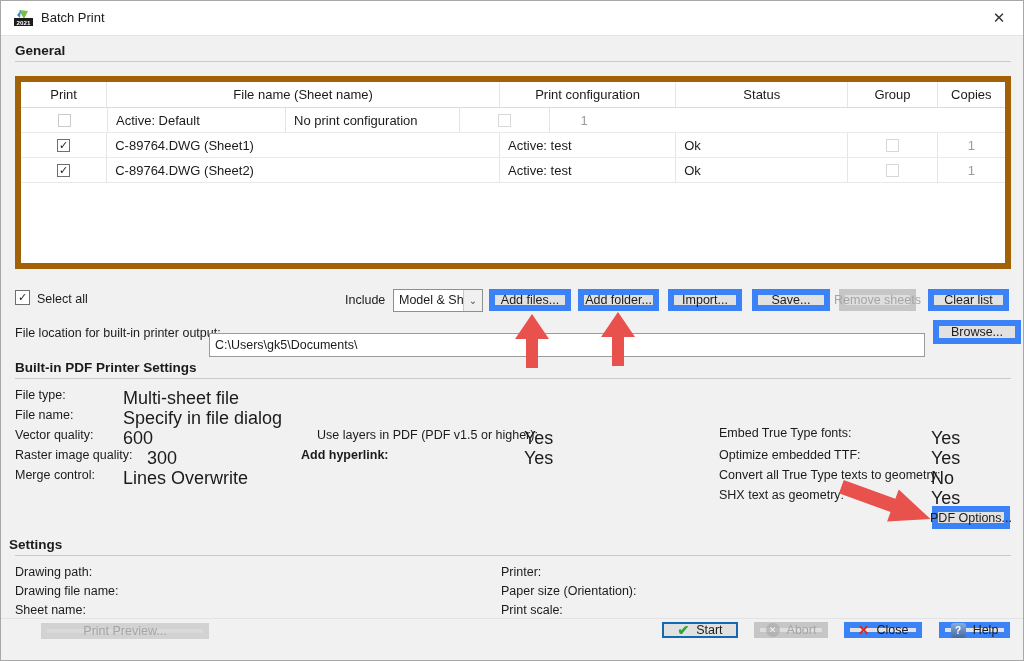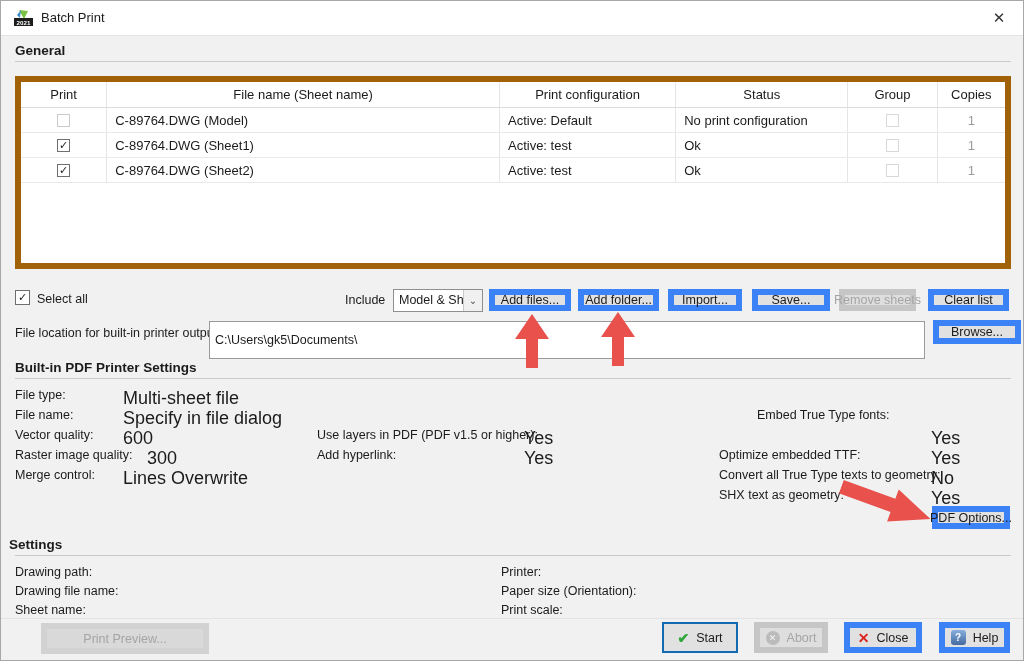--- a/index.html
+++ b/index.html
@@ -58,37 +58,37 @@
   .btn {
     position:absolute; height:22px; box-sizing:border-box;
     background:#e1e1e1; border:6px solid #3b82f6; color:#1b1b1b;
     display:flex; align-items:center; justify-content:center;
     font-size:12.5px; white-space:nowrap; cursor:pointer;
   }
   .btn-dis { background:#dedede; border-color:#c6c6c6; color:#a5a5a5; cursor:default; }
 
   .input {
     position:absolute; box-sizing:border-box; background:#fff;
-    border:1px solid #9a9a9a; padding:18px 5px;
-    font:12.5px "Liberation Sans", sans-serif; color:#1b1b1b;
+    border:1px solid #9a9a9a; padding:11px 5px;
+    font:12.5px "Liberation Sans", sans-serif; color:#1b1b1b;margin-top:12px;
   }
 
   .dropdown {
     position:absolute; left:392px; top:288px; width:90px; height:23px;
     box-sizing:border-box; background:#fff; border:1px solid #8f8f8f; display:flex;
   }
   .dd-text { flex:1; font-size:12.5px; padding:3px 0 0 5px; white-space:nowrap; overflow:hidden; }
   .dd-btn {
     width:18px; background:#f0f0f0; border-left:1px solid #c9c9c9;
     display:flex; align-items:center; justify-content:center;
     font-size:10px; color:#555;
   }
 
   
-  .fbtn { height:31px; font-size:12.5px; }
+  .fbtn { height:16px; font-size:12.5px; }
   .start-btn { border:2px solid #1469b3; }
   .icon-check { color:#2fa63c; font-weight:bold; font-size:14px; margin-right:7px; }
   .icon-closex { color:#d9251d; font-weight:bold; font-size:14px; margin-right:7px; }
   .icon-abort {
     width:14px; height:14px; border-radius:50%; background:#a9a9a9; opacity:.65;
     color:#fff; font-size:9px; display:flex; align-items:center; justify-content:center;
     margin-right:7px;
   }
   .icon-help {
     width:15px; height:15px; border-radius:3px;
@@ -126,21 +126,20 @@
       <div class="tcell c3" style="justify-content:center;">Print configuration</div>
       <div class="tcell c4" style="justify-content:center;">Status</div>
       <div class="tcell c5">Group</div>
       <div class="tcell c6">Copies</div>
     </div>
 
     <div class="trow tdata">
       <div class="tcell c1">
           <span class="cb cb-dis"></span>
         </div>
-      <div class="tcell c2">C-89764.DWG (Model)</div>
       <div class="tcell c3">Active: Default</div>
       <div class="tcell c4">No print configuration</div>
       <div class="tcell c5">
           <span class="cb cb-lite"></span>
         </div>
       <div class="tcell c6 copies">1</div>
     </div>
 
     <div class="trow tdata">
       <div class="tcell c1">
@@ -198,24 +197,24 @@
   <span class="val" style="left:122px; top:407px;">Specify in file dialog</span>
   <span class="lbl" style="left:14px;  top:427px;">Vector quality:</span>
   <span class="val" style="left:122px; top:427px;">600</span>
   <span class="lbl" style="left:14px;  top:447px;">Raster image quality:</span>
   <span class="val" style="left:122px; top:447px;margin-left:24px;">300</span>
   <span class="lbl" style="left:14px;  top:467px;">Merge control:</span>
   <span class="val" style="left:122px; top:467px;">Lines Overwrite</span>
 
   <span class="lbl" style="left:316px; top:427px;">Use layers in PDF (PDF v1.5 or higher):</span>
   <span class="val" style="left:523px; top:427px;">Yes</span>
-  <span class="lbl" style="left:316px; top:447px;">Add hyperlink:</span>
+  <span class="lbl" style="left:300px; top:447px;font-weight:bold;">Add hyperlink:</span>
   <span class="val" style="left:523px; top:447px;">Yes</span>
 
-  <span class="lbl" style="left:718px; top:407px;margin-left:38px;">Embed True Type fonts:</span>
+  <span class="lbl" style="left:718px; top:425px;">Embed True Type fonts:</span>
   <span class="val" style="left:930px; top:427px;">Yes</span>
   <span class="lbl" style="left:718px; top:447px;">Optimize embedded TTF:</span>
   <span class="val" style="left:930px; top:447px;">Yes</span>
   <span class="lbl" style="left:718px; top:467px;">Convert all True Type texts to geometry:</span>
   <span class="val" style="left:930px; top:467px;">No</span>
   <span class="lbl" style="left:718px; top:487px;">SHX text as geometry:</span>
   <span class="val" style="left:930px; top:487px;">Yes</span>
 
   <div class="btn" style="left:931px; top:505px; width:78px; height:23px;">PDF Options...</div>
 

